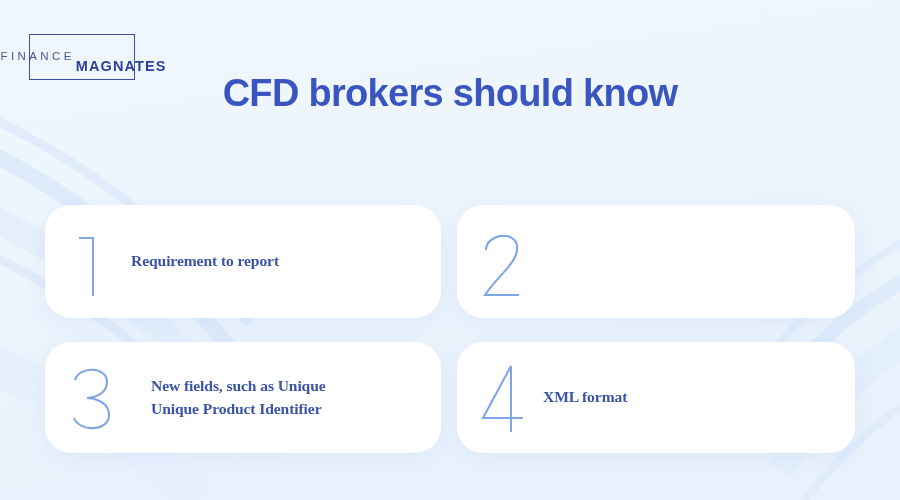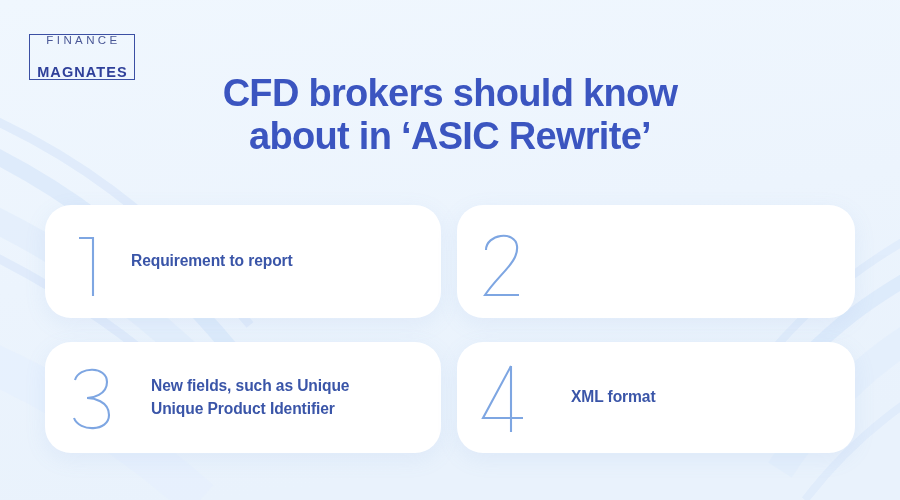--- a/index.html
+++ b/index.html
@@ -29,21 +29,21 @@
   
   #logo {
     position: absolute;
     left: 29px;
     top: 34px;
     width: 106px;
     height: 46px;
     border: 1.6px solid #3b4fa3;
     z-index: 3;
     display: flex;
-    flex-direction: column;
+    flex-direction: row;
     align-items: center;
     justify-content: center;
     background: transparent;
   }
   #logo .logo-top {
     font-size: 11.5px;
     letter-spacing: 3.4px;
     color: #4a5796;
     font-weight: 400;
     line-height: 1;
@@ -83,21 +83,21 @@
     background: #ffffff;
     border-radius: 26px;
     z-index: 2;
     display: flex;
     align-items: center;
     box-shadow: 0 6px 22px rgba(120,160,220,0.10);
   }
   #card-1 { left: 45px;  top: 205px; width: 396px; height: 113px; }
   #card-2 { left: 457px; top: 205px; width: 398px; height: 113px; }
   #card-3 { left: 45px;  top: 342px; width: 396px; height: 111px; gap: 20px; }
-  #card-4 { left: 457px; top: 342px; width: 398px; height: 111px; gap: 28px; }
+  #card-4 { left: 457px; top: 342px; width: 398px; height: 111px; }
 
   .card-num {
     width: 86px;
     flex: 0 0 86px;
     display: flex;
     align-items: center;
     justify-content: center;
     padding-left: 6px;
   }
   .card-num svg { display: block; overflow: visible; }
@@ -112,20 +112,21 @@
   }
 
   .card-text {
     flex: 1 1 auto;
     color: #3a55a8;
     font-size: 15.6px;
     font-weight: 700;
     line-height: 1.42;
     letter-spacing: -0.1px;
     padding-right: 16px;
+    font-family: Liberation Serif, serif;
   }
   .card-text .tline { display: block; white-space: nowrap; }
 </style>
 </head>
 <body>
 
 <svg id="bg-art" viewBox="0 0 900 500" preserveAspectRatio="none" aria-hidden="true">
   <defs>
     <linearGradient id="bgGrad" x1="0" y1="0" x2="0.25" y2="1">
       <stop offset="0%" stop-color="#f0f7fe"></stop>
@@ -161,21 +162,20 @@
   </g>
 </svg>
 
 <div id="logo">
   <span class="logo-top">FINANCE</span>
   <span class="logo-bottom">MAGNATES</span>
 </div>
 
 <div id="heading">
   <span class="hline">CFD brokers should know</span>
-  <span class="hline">about in ‘ASIC Rewrite’</span>
 </div>
 
 <div class="card" id="card-1">
   <div class="card-num">
     <svg width="44" height="72" viewBox="0 0 44 72">
       <polyline points="10,12 24,12 24,70"></polyline>
     </svg>
   </div>
   <div class="card-text">
     <span class="tline">Requirement to report</span>

